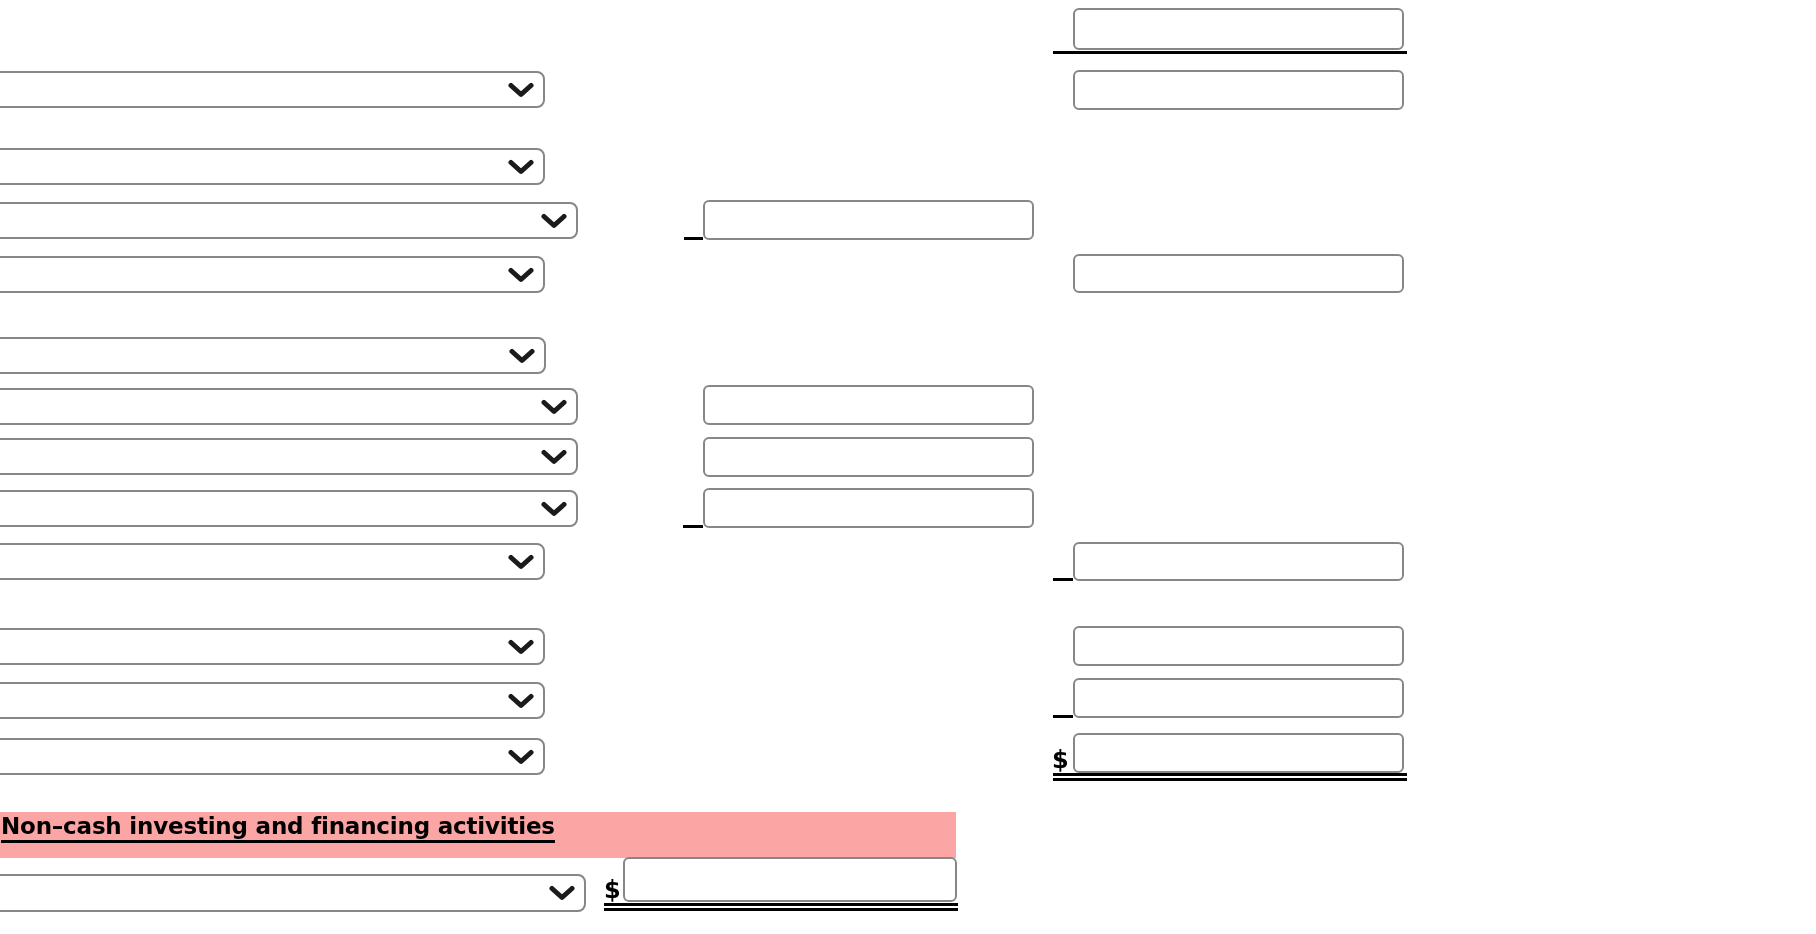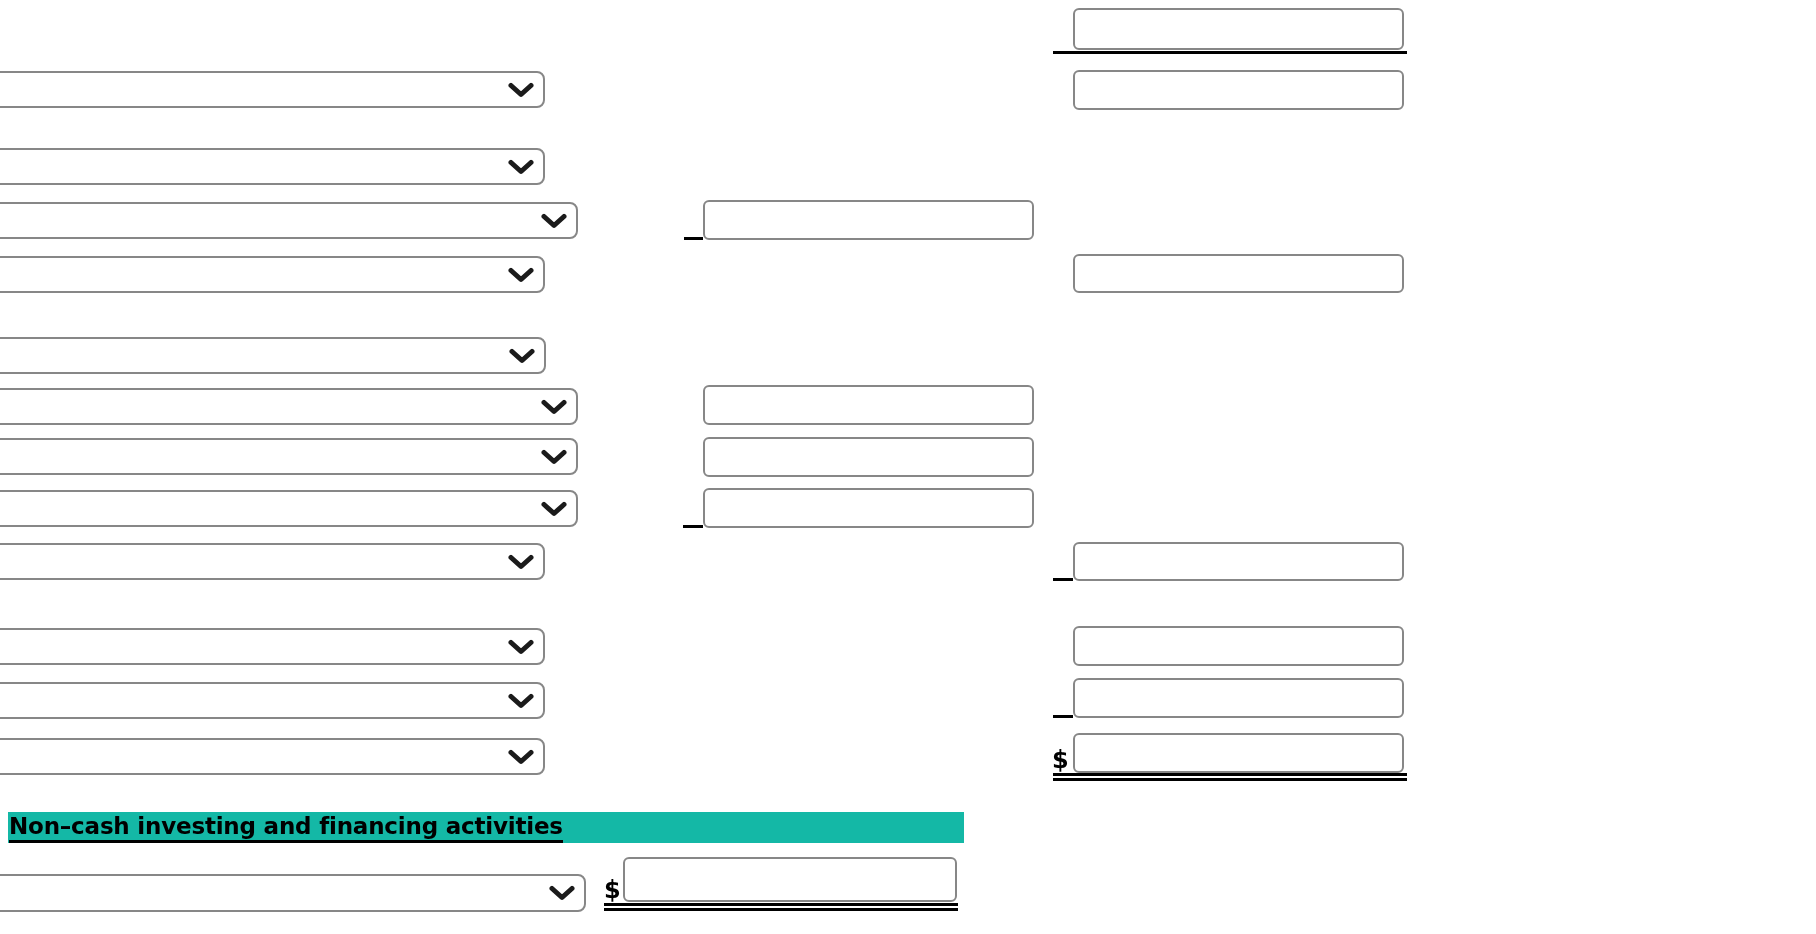--- a/index.html
+++ b/index.html
@@ -71,23 +71,22 @@
     position: absolute;
     color: #000000;
     font: bold 24px/24px "DejaVu Sans", sans-serif;
   }
   
   .section-bar {
     position: absolute;
     left: 0;
     top: 812px;
     width: 956px;
-    height: 31px;
-    background: #14b8a6;
-    margin-left: 8px;
+    height: 46px;
+    background: #fca5a5;
   }
   .section-bar .label {
     display: inline-block;
     margin-left: 1px;
     font: bold 23px/28px "DejaVu Sans", sans-serif;
     letter-spacing: -0.2px;
     color: #000000;
     border-bottom: 3px solid #000000;
     white-space: nowrap;
   }

